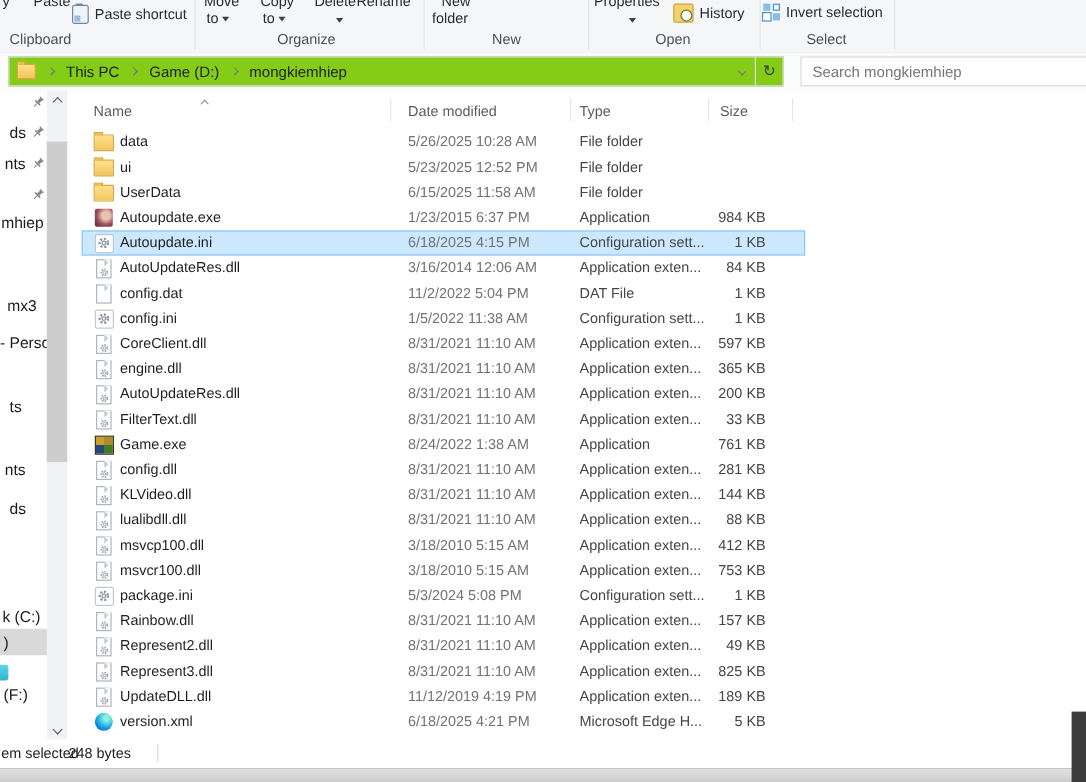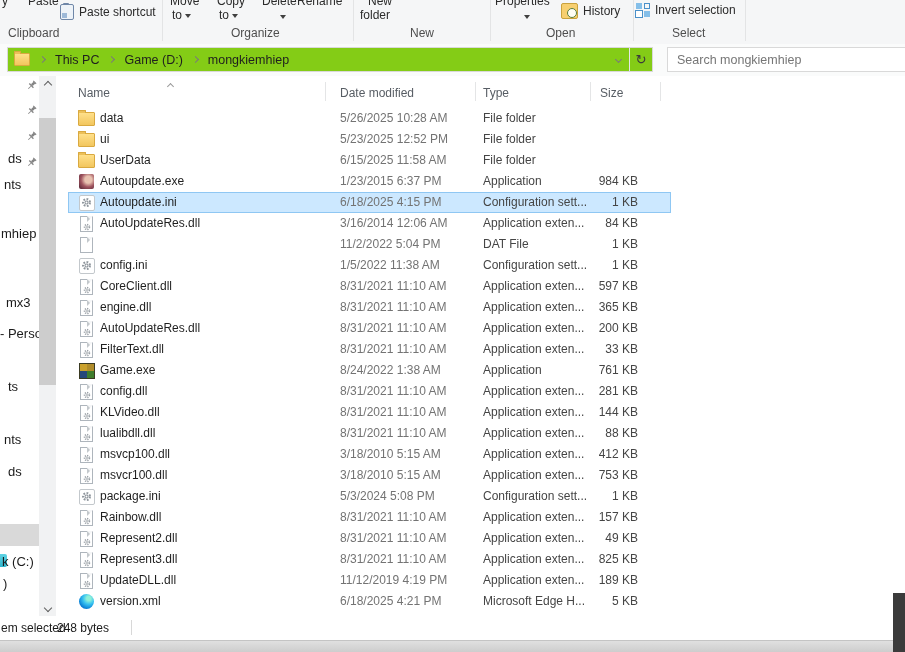--- a/index.html
+++ b/index.html
@@ -48,21 +48,21 @@
   .search-box{position:absolute;left:667px;top:3px;width:246px;height:25px;background:#fff;border:1px solid #d9d9d9;
     box-sizing:border-box;display:flex;align-items:center;}
   .search-input{border:none;outline:none;width:100%;height:100%;padding:0 0 0 9px;font-family:"Liberation Sans",sans-serif;
     font-size:12.5px;color:#333;background:transparent;}
   .search-input::placeholder{color:#767676;opacity:1;}
   
   .main{position:absolute;left:0;top:76px;width:905px;height:540px;background:#fff;}
   
   .sidebar{position:absolute;left:0;top:0;width:57px;height:540px;overflow:hidden;}
   .sb-frag{position:absolute;left:0;width:57px;height:18px;font-size:13px;color:#1b1b1b;}
-  .sb-text{position:absolute;top:0;white-space:nowrap;z-index:1;margin-top:48px;}
+  .sb-text{position:absolute;top:0;white-space:nowrap;z-index:1;}
   .sb-pin{position:absolute;left:26px;top:1px;z-index:1;}
   .sb-band{position:absolute;left:0;top:-4px;width:40px;height:22px;background:#d9d9d9;}
   .sb-drive{position:absolute;left:0;top:0;width:7px;height:13px;background:linear-gradient(#5fd4e4,#2fb4cc);border-radius:0 2px 2px 0;}
   .sb-scroll{position:absolute;left:39px;top:0;width:17px;height:540px;background:#f1f2f3;z-index:2;}
   .sb-arrow{position:absolute;left:0;width:17px;height:17px;display:flex;align-items:center;justify-content:center;}
   .sb-arrow .chev{border-color:#5f5f5f;width:5px;height:5px;}
   .sb-thumb{position:absolute;left:0;top:42px;width:17px;height:267px;background:#cdcdcd;}
   
   .filelist{position:absolute;left:57px;top:0;width:848px;height:540px;font-size:12px;}
   .fl-header{position:absolute;left:0;top:2px;width:848px;height:24px;color:#575d64;}
@@ -338,20 +338,21 @@
           </span>
           <span class="c-name">AutoUpdateRes.dll</span>
           <span class="c-date">3/16/2014 12:06 AM</span>
           <span class="c-type">Application exten...</span>
           <span class="c-size">84 KB</span>
         </div>
         <div class="row">
           <span class="c-icon">
             <span class="fi fi-page"></span>
           </span>
+          <span class="c-name">config.dat</span>
           <span class="c-date">11/2/2022 5:04 PM</span>
           <span class="c-type">DAT File</span>
           <span class="c-size">1 KB</span>
         </div>
         <div class="row">
           <span class="c-icon">
             <span class="fi fi-ini">
               <svg width="11" height="11" viewBox="0 0 16 16">
                 <circle cx="8" cy="8" r="5" fill="none" stroke="#8e959c" stroke-width="3" stroke-dasharray="2.5 2.1"></circle>
                 <circle cx="8" cy="8" r="2.2" fill="none" stroke="#8e959c" stroke-width="1.5"></circle>

